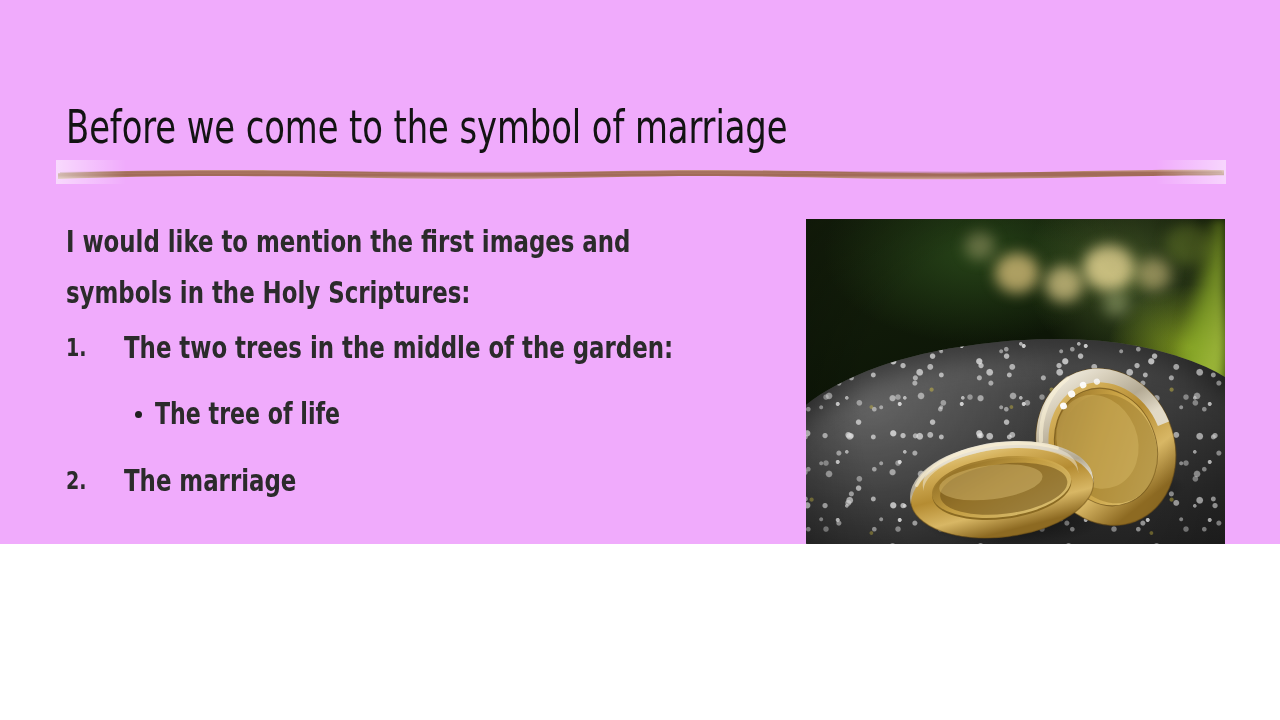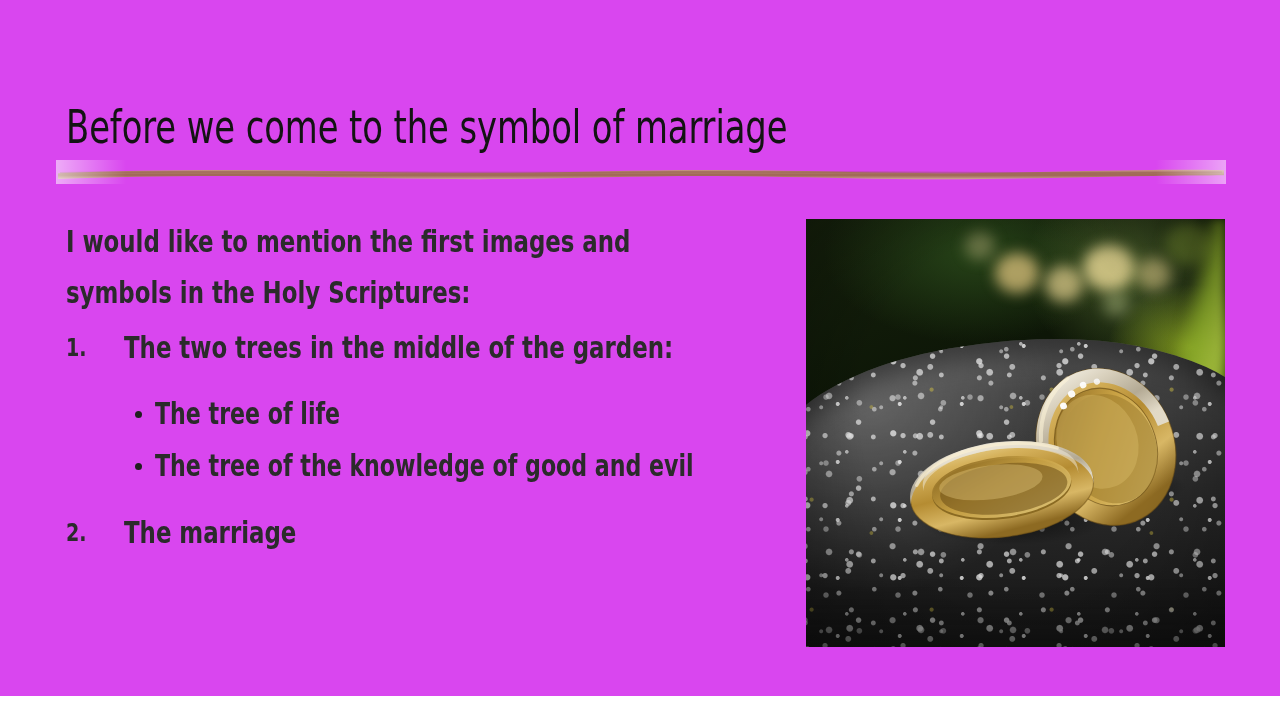--- a/index.html
+++ b/index.html
@@ -7,22 +7,22 @@
     margin: 0;
     padding: 0;
     background: #ffffff;
   }
   body {
     font-family: "Liberation Sans", sans-serif;
   }
   #slide {
     position: relative;
     width: 1280px;
-    height: 696px;
-    background: #d946ef;
+    height: 544px;
+    background: #f0abfc;
     overflow: hidden;
   }
 
   
   #title-block {
     position: absolute;
     left: 66px;
     top: 99px;
     width: 1160px;
     height: 62px;
@@ -294,24 +294,20 @@
       <li class="num-item">
         <span class="num-marker">1.</span>
         <span class="num-text">The two trees in the middle of the garden:</span>
       </li>
 
       <ul class="bullet-list">
         <li class="bullet-item">
           <span class="bullet-dot"></span>
           <span class="bullet-text">The tree of life</span>
         </li>
-        <li class="bullet-item">
-          <span class="bullet-dot"></span>
-          <span class="bullet-text">The tree of the knowledge of good and evil</span>
-        </li>
       </ul>
 
       <li class="num-item">
         <span class="num-marker">2.</span>
         <span class="num-text">The marriage</span>
       </li>
 
     </ol>
   </div>
 

